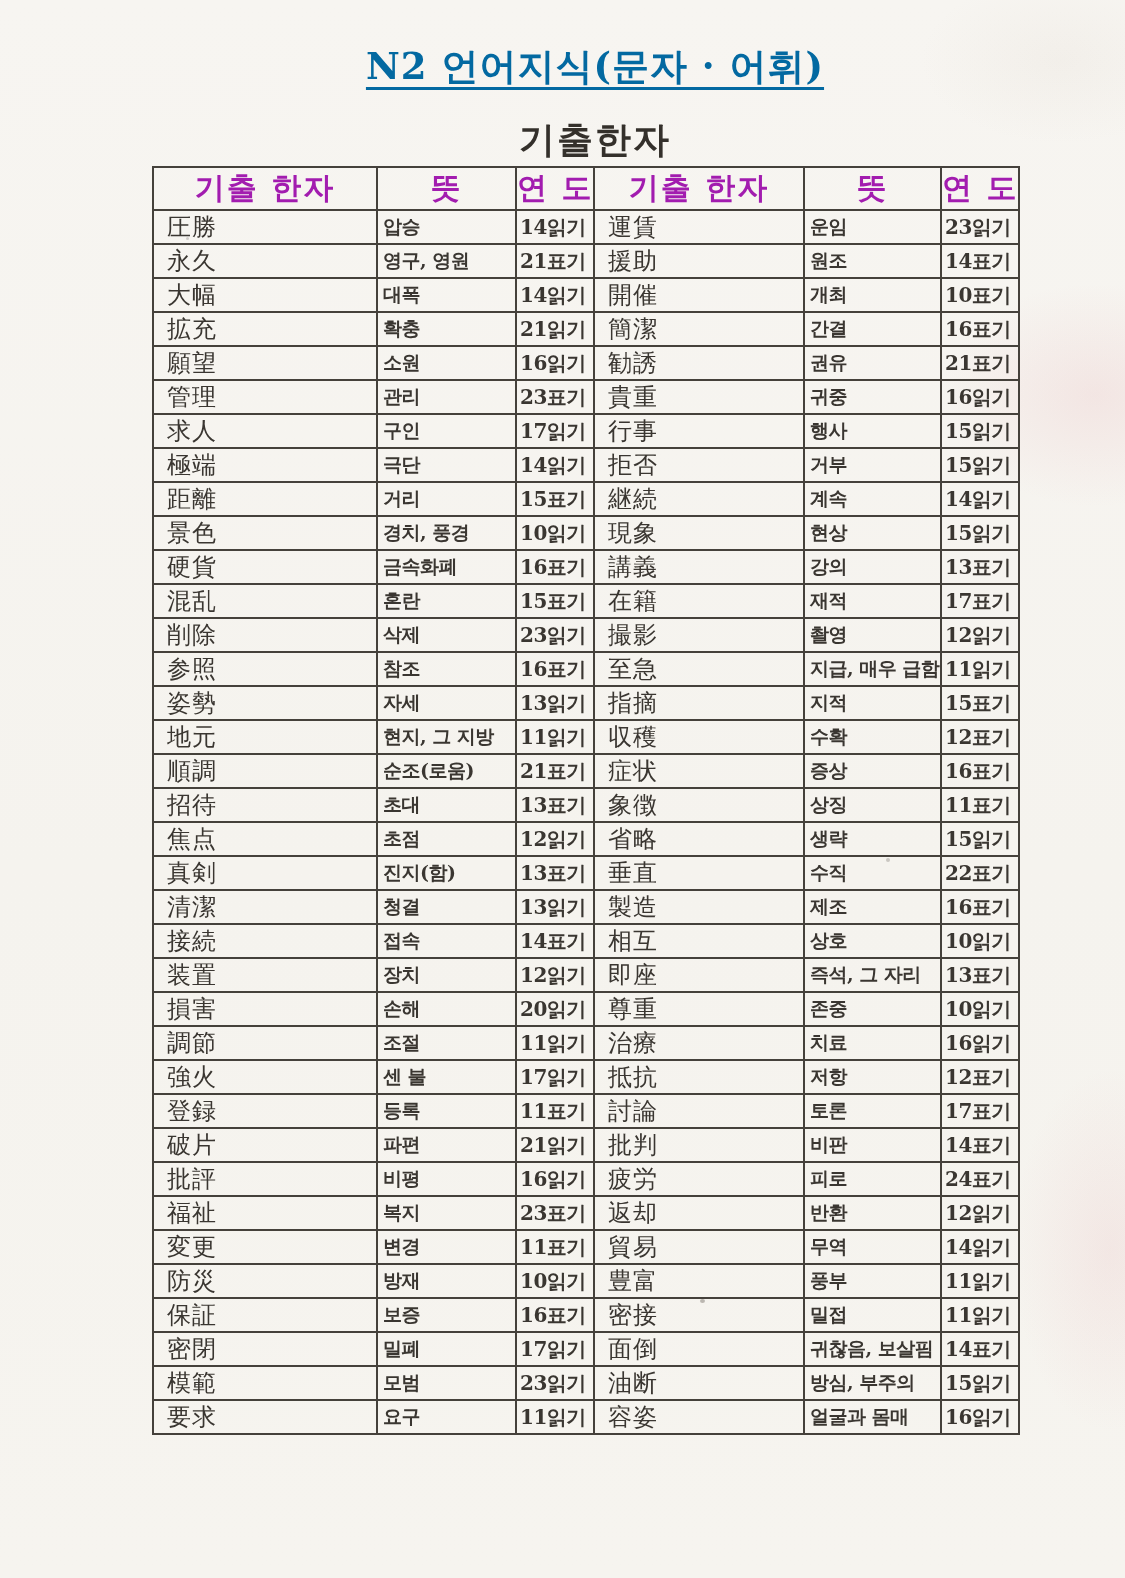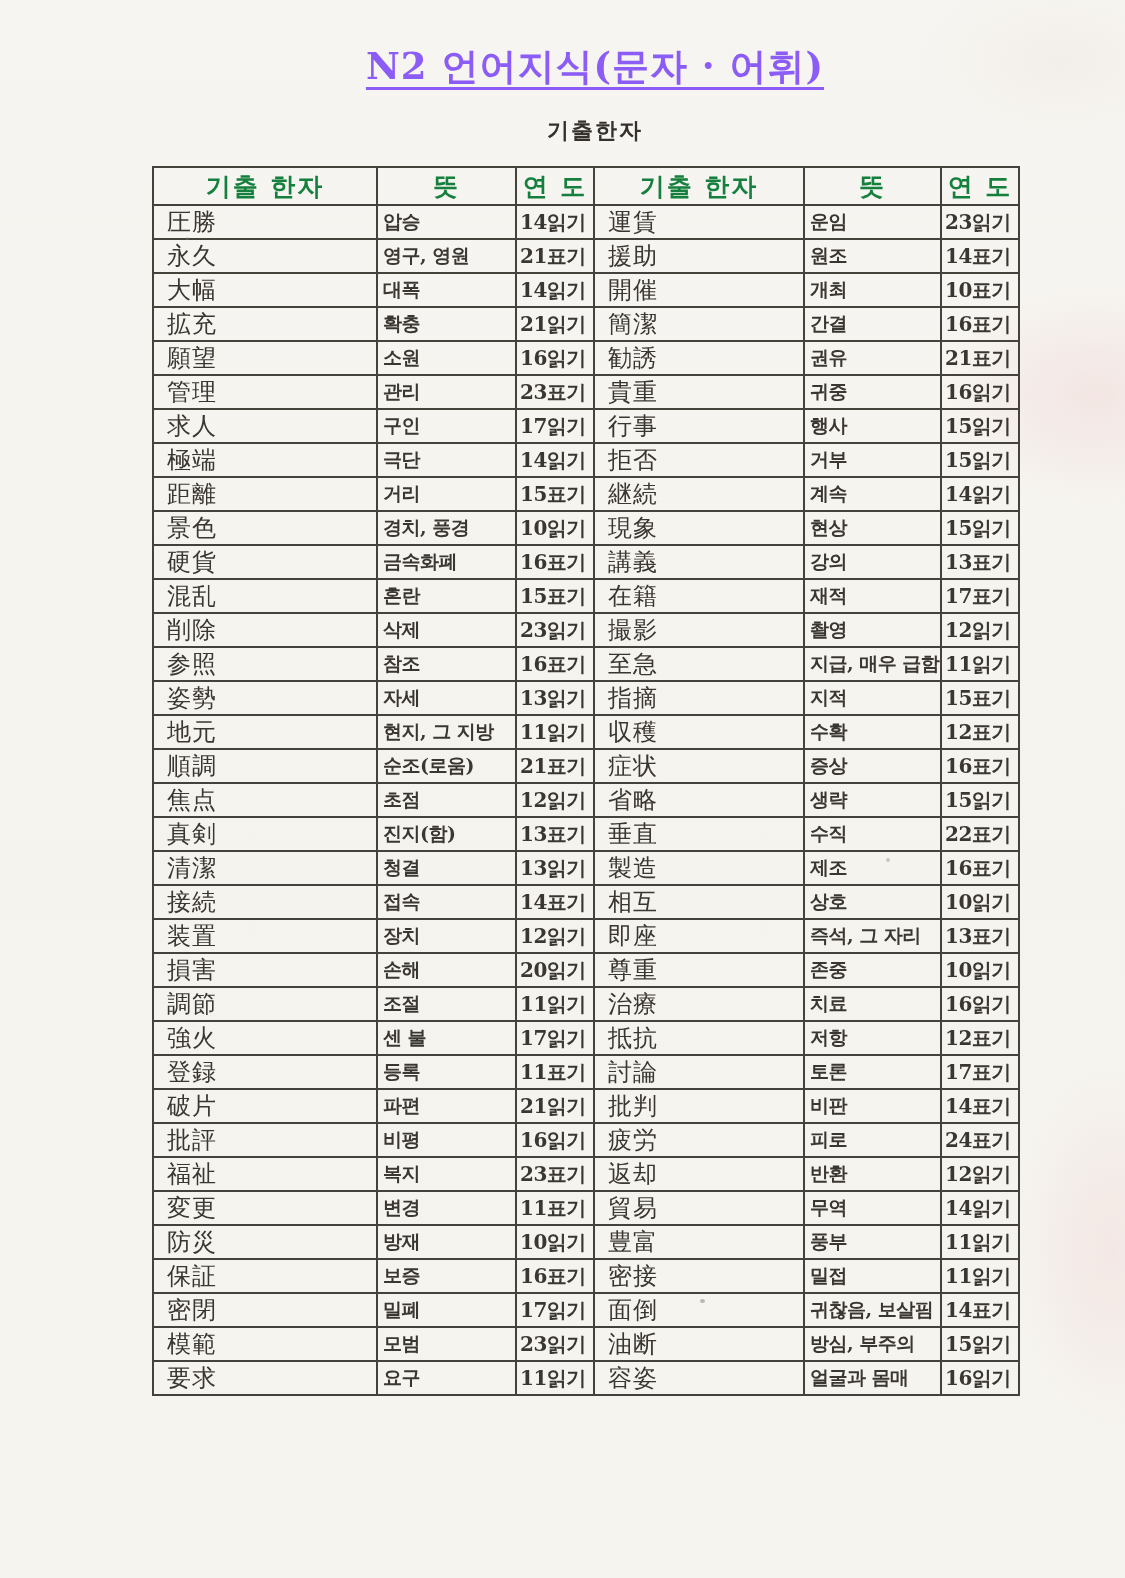--- a/index.html
+++ b/index.html
@@ -26,49 +26,49 @@
     text-align:center;
   }
   .title{
     margin:42px 0 0 0;
     font-size:37px;
     font-weight:bold;
     letter-spacing:1px;
     text-decoration:underline;
     text-decoration-thickness:2.5px;
     text-underline-offset:8px;
-    color:#8b5cf6;
+    color:#0369a1;
   }
   .subtitle{
     margin:24px 0 0 0;
-    font-size:22px;
+    font-size:36px;
     font-weight:bold;
     letter-spacing:2px;
     color:#34302b;
   }
   table.kanji-table{
     position:absolute;
     left:152px;top:166px;
     width:866px;
     border-collapse:collapse;
     table-layout:fixed;
   }
   .kanji-table th,.kanji-table td{
     border:2px solid #45413b;
     padding:0;
     overflow:hidden;
     white-space:nowrap;
   }
   .kanji-table th{
     height:36px;
-    font-size:25px;
+    font-size:30px;
     font-weight:bold;
     text-align:center;
     letter-spacing:2px;
-    color:#15803d;
+    color:#a21caf;
   }
   .kanji-table td{
     height:29.6px;
     vertical-align:middle;
     color:#3a3631;
   }
   td.kanji{
     font-size:24px;
     padding-left:13px;
     letter-spacing:1px;
@@ -254,20 +254,28 @@
       </tr>
       <tr>
         <td class="kanji">順調</td>
         <td class="meaning">순조(로움)</td>
         <td class="year">21표기</td>
         <td class="kanji">症状</td>
         <td class="meaning">증상</td>
         <td class="year">16표기</td>
       </tr>
       <tr>
+        <td class="kanji">招待</td>
+        <td class="meaning">초대</td>
+        <td class="year">13표기</td>
+        <td class="kanji">象徴</td>
+        <td class="meaning">상징</td>
+        <td class="year">11표기</td>
+      </tr>
+      <tr>
         <td class="kanji">焦点</td>
         <td class="meaning">초점</td>
         <td class="year">12읽기</td>
         <td class="kanji">省略</td>
         <td class="meaning">생략</td>
         <td class="year">15읽기</td>
       </tr>
       <tr>
         <td class="kanji">真剣</td>
         <td class="meaning">진지(함)</td>

